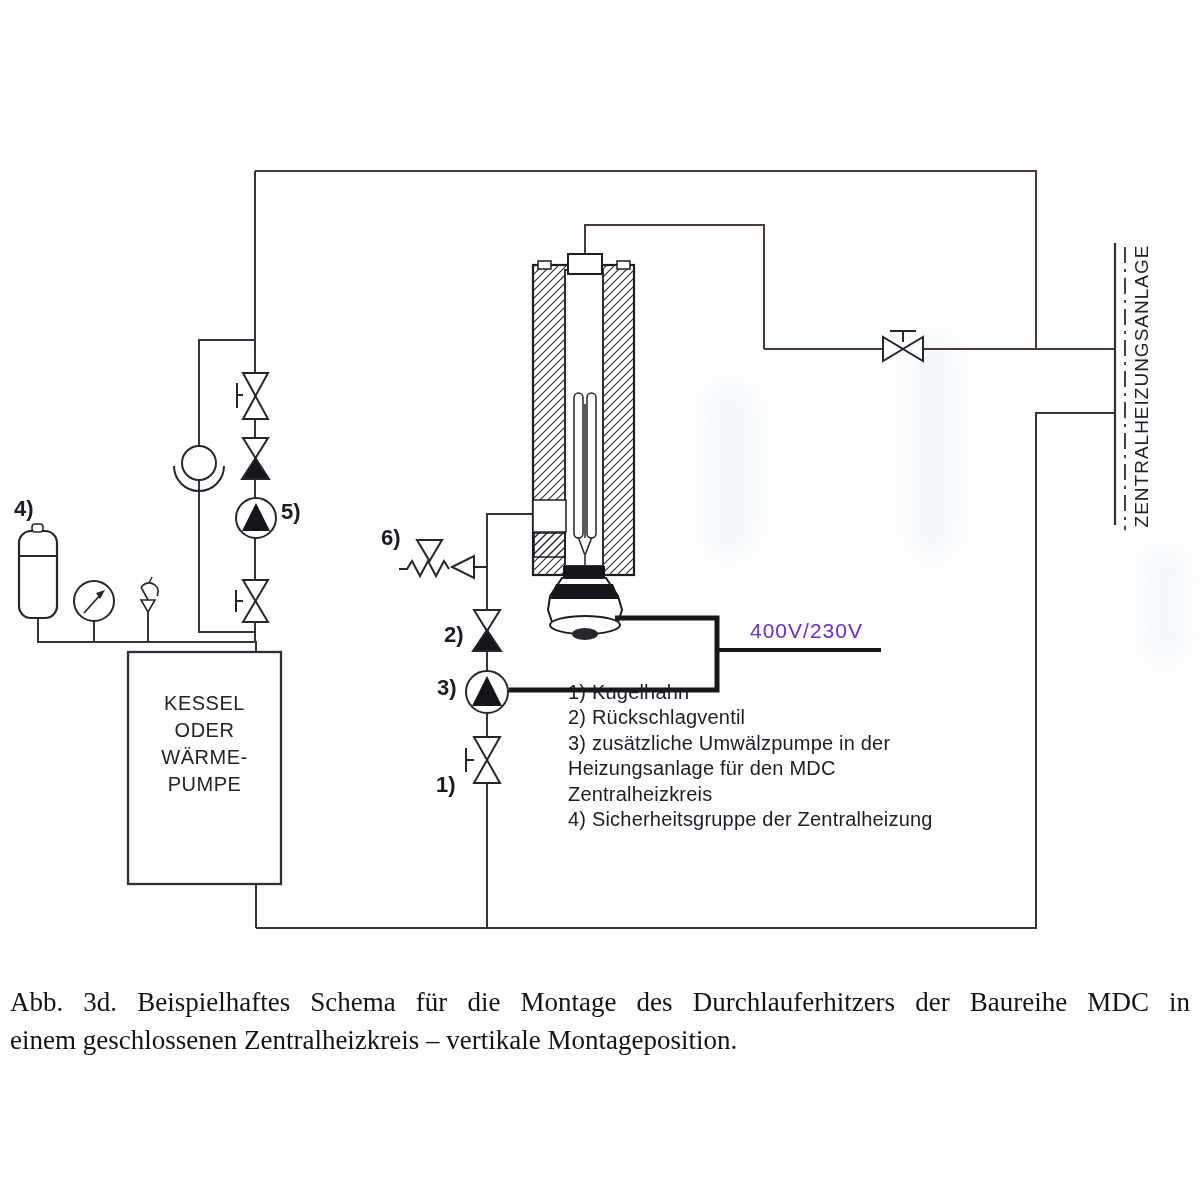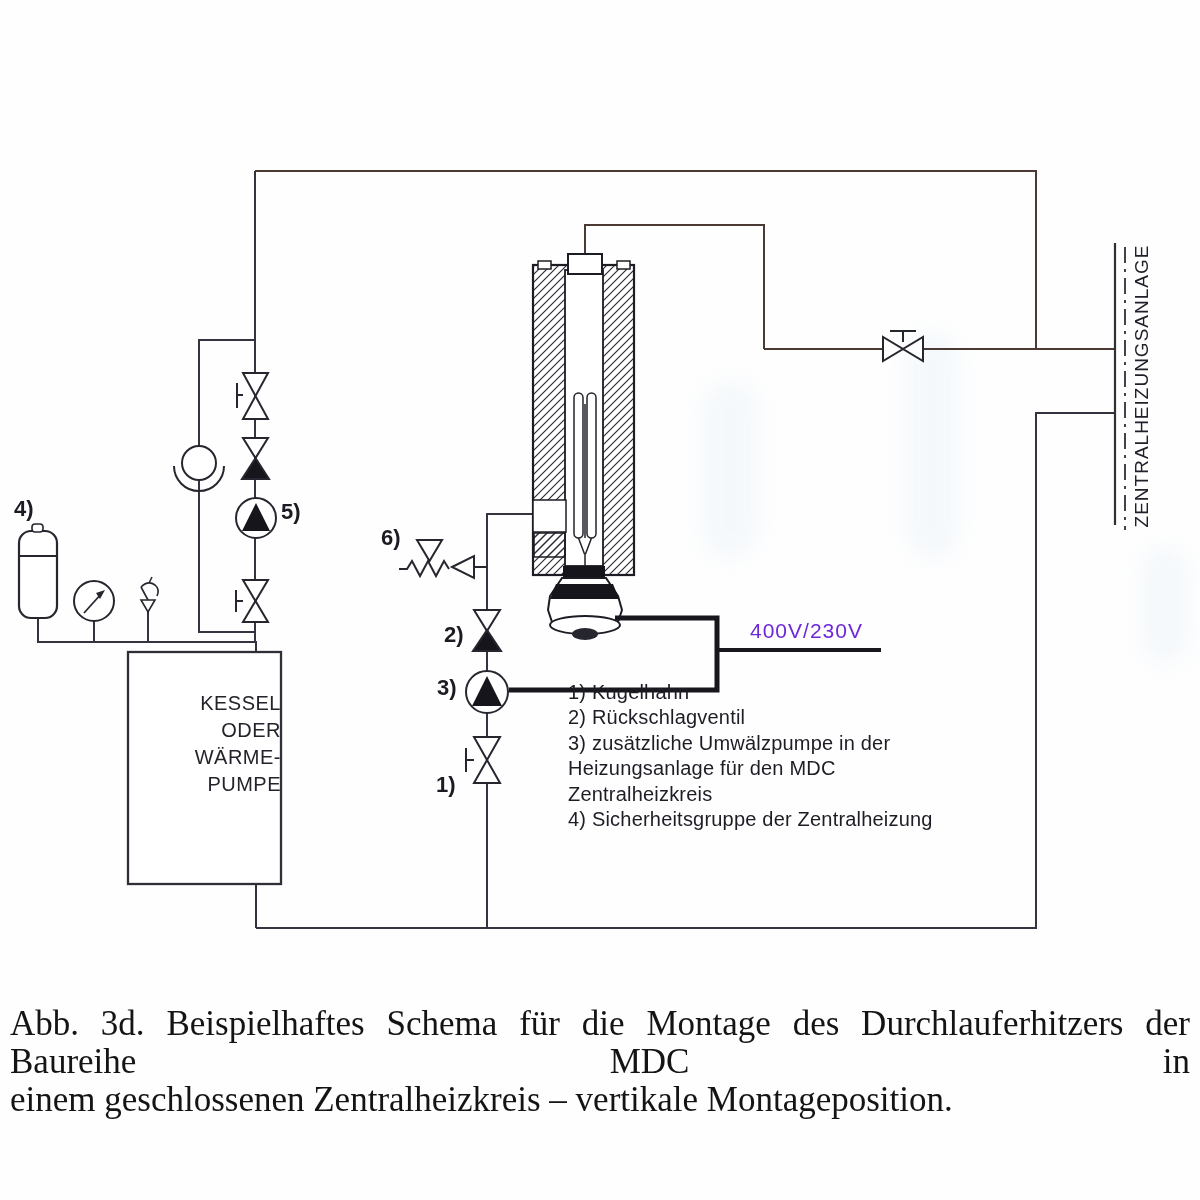--- a/index.html
+++ b/index.html
@@ -11,34 +11,34 @@
   .lbl{
     position:absolute;font-size:22px;font-weight:bold;color:#1b1b23;
     font-family:"Liberation Sans",sans-serif;white-space:nowrap;
   }
   .voltage{
     position:absolute;font-size:21px;color:#6d28d9;letter-spacing:1px;white-space:nowrap;
     font-family:"Liberation Sans",sans-serif;
     text-align:center;
   }
   .kessel{
-    position:absolute;left:128px;top:690px;width:153px;text-align:right;
+    position:absolute;left:128px;top:690px;width:153px;text-align:center;
     font-size:20px;line-height:27px;color:#23232b;letter-spacing:0.5px;
   }
   .legend{
     position:absolute;left:568px;top:680px;width:440px;
     font-size:20px;line-height:25.4px;color:#1d1d26;letter-spacing:0.2px;
   }
   .zentral{
     position:absolute;left:992px;top:375px;width:300px;text-align:center;
     transform:rotate(-90deg);font-size:19px;letter-spacing:1px;color:#20202a;white-space:nowrap;
   }
   .caption{
     position:absolute;left:10px;top:983px;width:1180px;
-    font-family:"Liberation Serif",serif;font-size:35px;line-height:38px;color:#141414;margin-top:22px;
+    font-family:"Liberation Serif",serif;font-size:27px;line-height:38px;color:#141414;
   }
   .cap1{text-align:justify;text-align-last:justify;}
   .cap2{text-align:left;}
   .tint{position:absolute;background:#cfe2f0;opacity:0.18;filter:blur(10px);border-radius:40px;}
 </style>
 </head>
 <body>
 
 <div id="stage">
 

